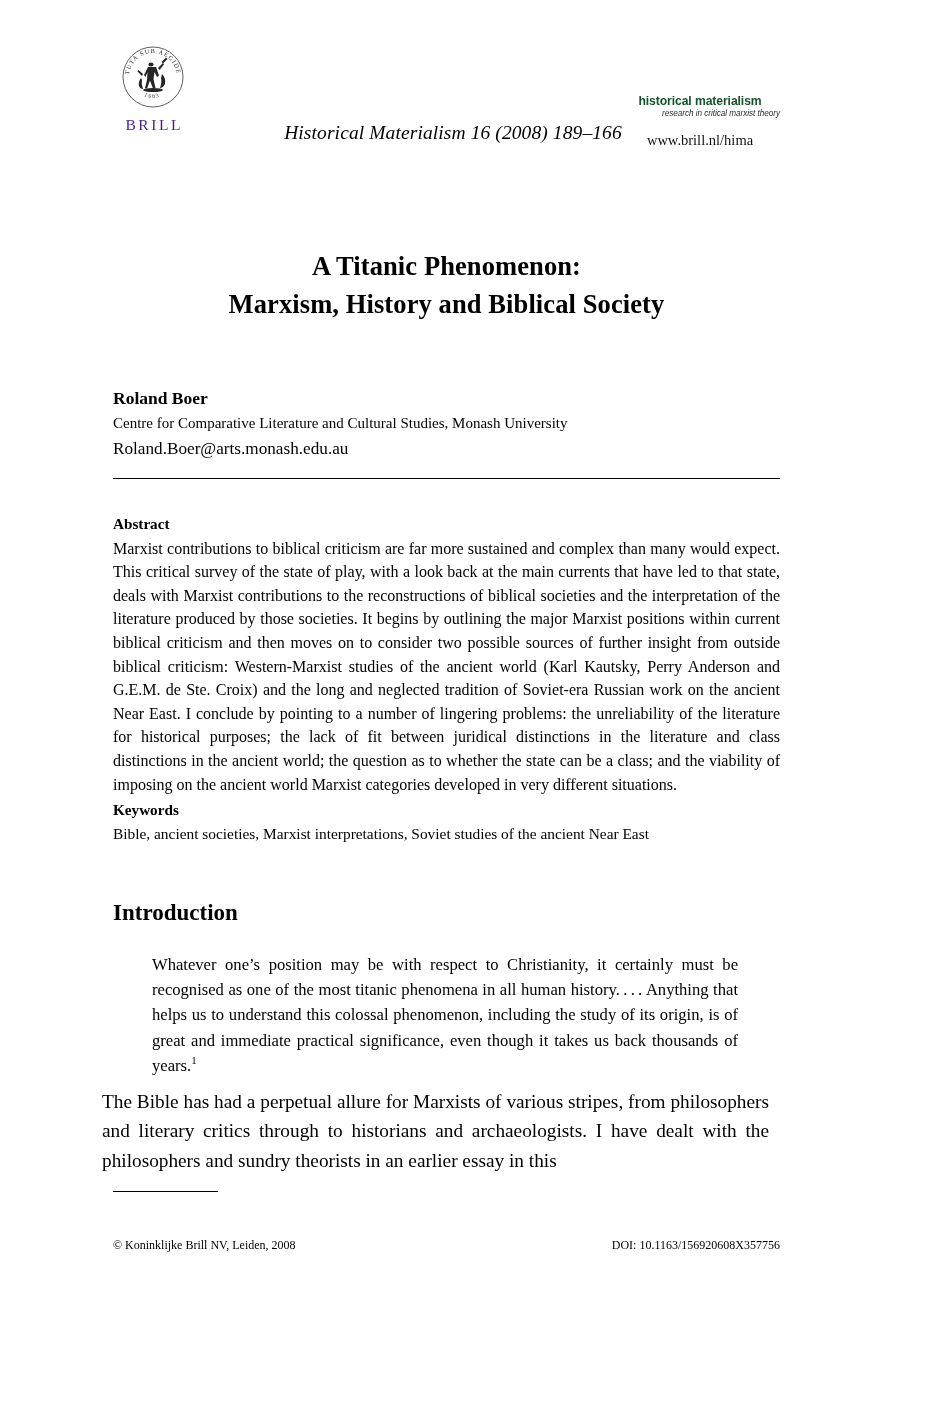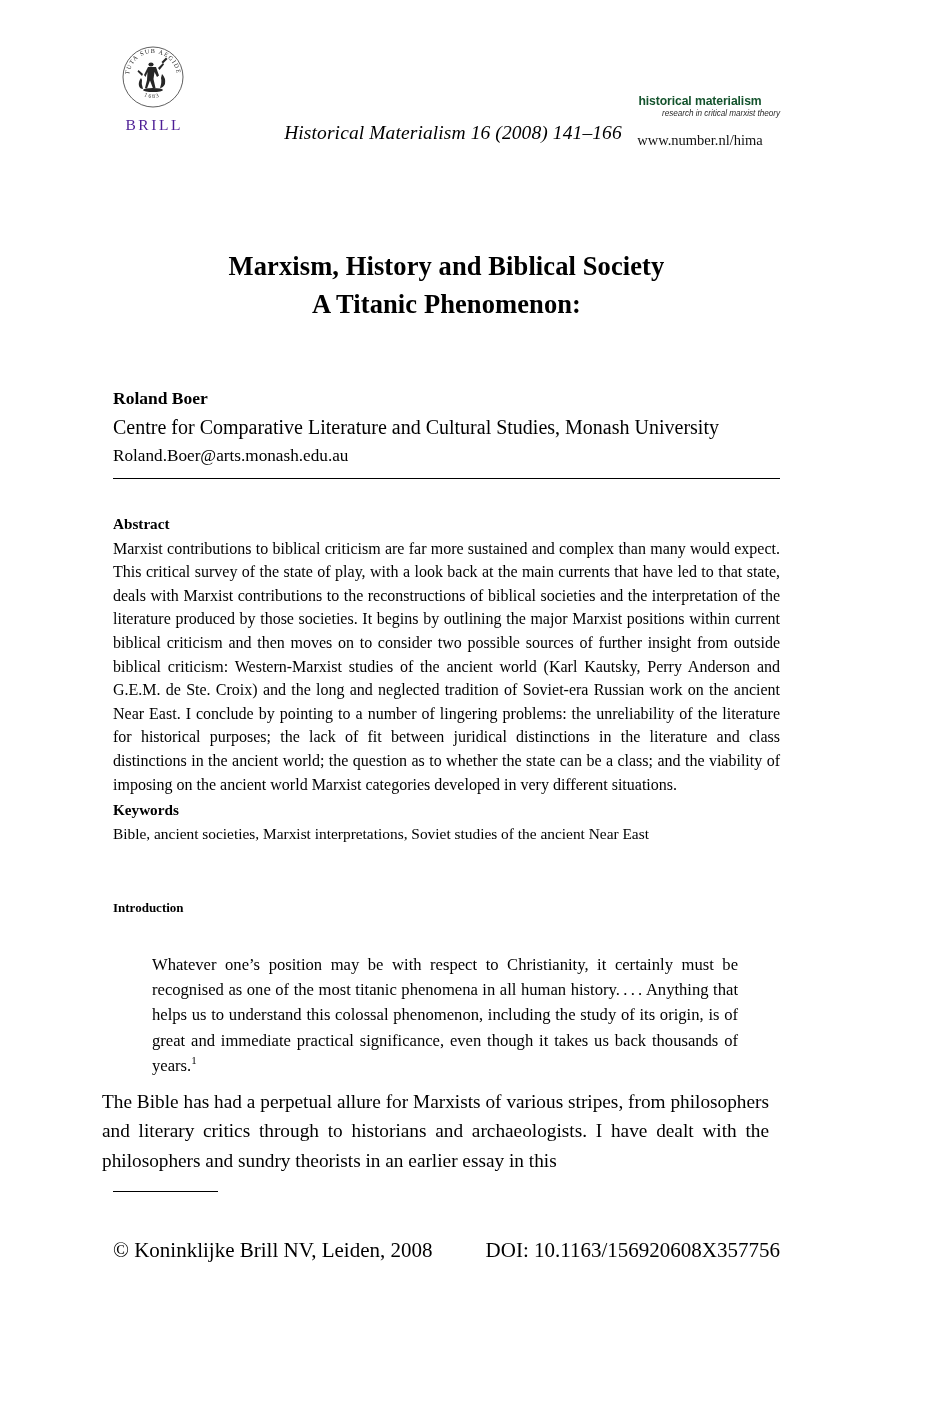--- a/index.html
+++ b/index.html
@@ -116,21 +116,21 @@
     left: 113px;
     top: 385px;
     width: 667px;
   }
   .author-name {
     font-weight: bold;
     font-size: 17.5px;
     line-height: 1.5;
   }
   .author-affil {
-    font-size: 20px;
+    font-size: 15px;
     line-height: 1.55;
     margin-top: 1px;
   }
   .author-email {
     font-size: 17.2px;
     line-height: 1.55;
   }
 
   .rule-main {
     position: absolute;
@@ -173,21 +173,21 @@
     line-height: 1.475;
   }
 
   
   .intro-heading {
     position: absolute;
     left: 113px;
     top: 900px;
     width: 667px;
     font-weight: bold;
-    font-size: 13px;
+    font-size: 23px;
   }
 
   .blockquote {
     position: absolute;
     left: 152px;
     top: 952px;
     width: 586px;
     font-size: 16.6px;
     line-height: 1.52;
     text-align: justify;
@@ -233,21 +233,21 @@
     text-align: right;
     padding-right: 9px;
     box-sizing: border-box;
   }
 
   .footer {
     position: absolute;
     left: 113px;
     top: 1238px;
     width: 667px;
-    font-size: 21px;
+    font-size: 12px;
     display: flex;
     justify-content: space-between;
     align-items: flex-end;
   }
   .footer-left, .footer-right { white-space: nowrap; }
 </style>
 </head>
 <body>
 
 <div class="page">
@@ -276,33 +276,33 @@
             <path d="M41.5 18 L46 13.5 L47.5 15 L43 19.5 Z"></path>
             <ellipse cx="33" cy="46" rx="10" ry="2.1"></ellipse>
             <path d="M42 30 q4 4 3 10 q-2 4 -5 4 q2 -6 1 -10 Z"></path>
             <path d="M21 34 q-3 4 -2 8 q1 3 4 3 q-2 -5 -1 -9 Z"></path>
           </g>
         </svg>
       </div>
       <div class="brill-word">BRILL</div>
     </div>
 
-    <div class="journal-line">Historical Materialism 16 (2008) 141–166</div>
+    <div class="journal-line">Historical Materialism 16 (2008) 189–166</div>
 
     <div class="hm-logo">
       <div class="hm-logo-main">historical materialism</div>
       <div class="hm-logo-sub">research in critical marxist theory</div>
-      <div class="hm-url">www.number.nl/hima</div>
+      <div class="hm-url">www.brill.nl/hima</div>
     </div>
 
   </div>
 
   <div class="title-block">
+    <div class="title-line">A Titanic Phenomenon:</div>
     <div class="title-line">Marxism, History and Biblical Society</div>
-    <div class="title-line">A Titanic Phenomenon:</div>
   </div>
 
   <div class="author-block">
     <div class="author-name">Roland Boer</div>
     <div class="author-affil">Centre for Comparative Literature and Cultural Studies, Monash University</div>
     <div class="author-email">Roland.Boer@arts.monash.edu.au</div>
   </div>
 
   <div class="rule-main"></div>
 

